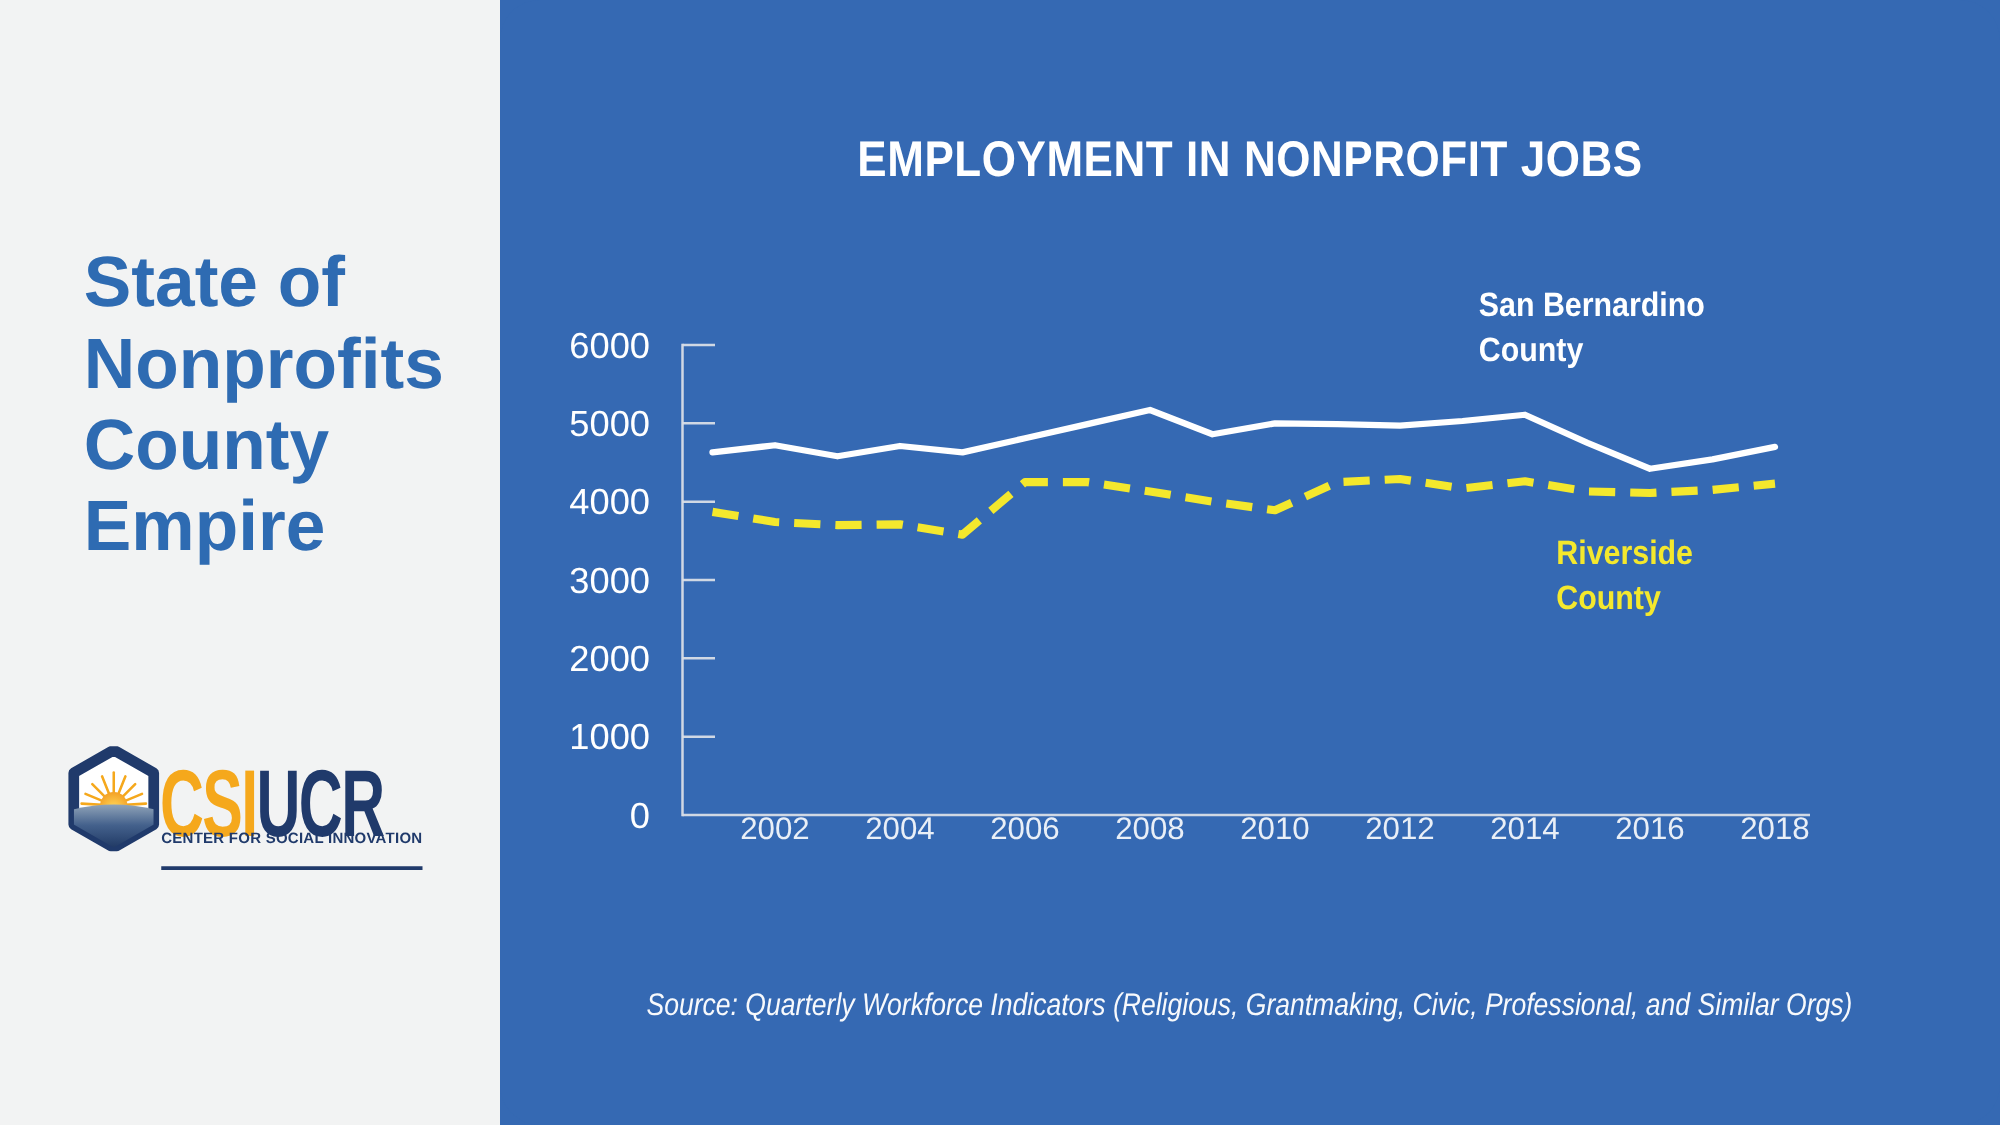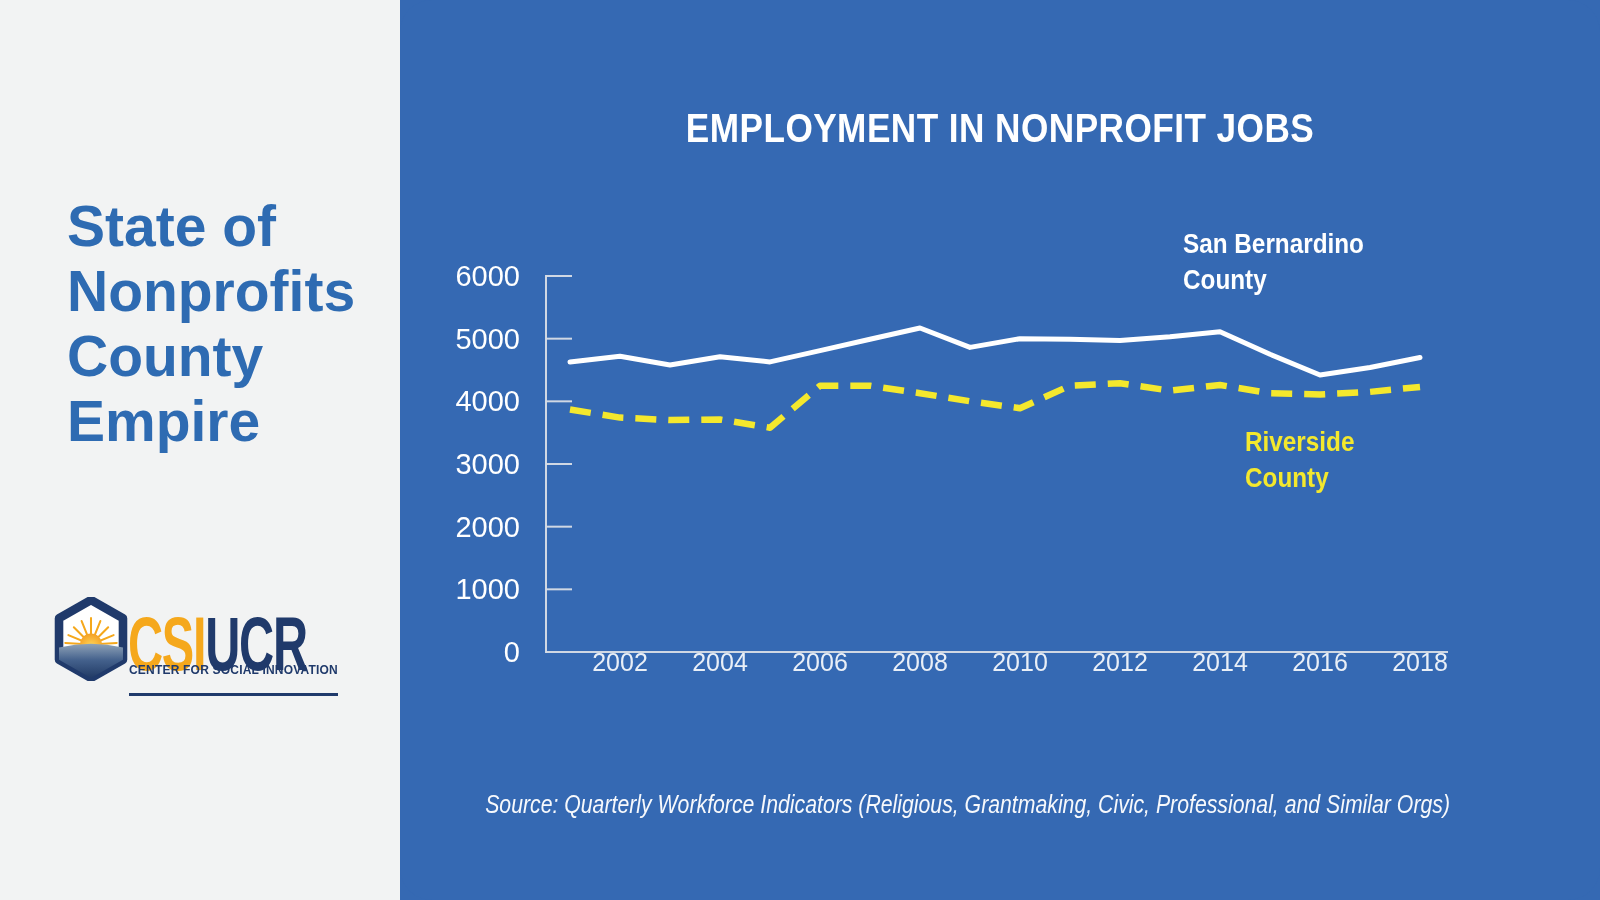--- a/index.html
+++ b/index.html
@@ -47,21 +47,21 @@
   .axis{stroke:#D9DEE7;stroke-width:2;opacity:.95;}
   .ylab{fill:#FFFFFF;font-size:29px;text-anchor:end;font-family:"Liberation Sans","DejaVu Sans",sans-serif;font-stretch:condensed;}
   .xlab{fill:#E9EFF7;font-size:25px;text-anchor:middle;font-family:"Liberation Sans","DejaVu Sans",sans-serif;font-stretch:condensed;}
   .series-label{
     position:absolute;font-size:27px;font-weight:bold;line-height:36px;
     transform:scaleX(0.9);transform-origin:left top;white-space:nowrap;
   }
   .series-label.sb{left:783px;top:226px;color:#FFFFFF;}
   .series-label.riv{left:845px;top:424px;color:#F4E82D;}
   .source-note{
-    position:absolute;left:0;top:790px;width:100%;
+    position:absolute;left:0;top:790px;width:100%;text-align:center;
     font-size:25px;font-style:italic;color:rgba(255,255,255,.96);white-space:nowrap;
   }
   .source-note>span{display:inline-block;transform:scaleX(0.85);transform-origin:center;font-stretch:condensed;}
 </style>
 </head>
 <body>
 
 <div>
 
   <aside class="left-panel">

